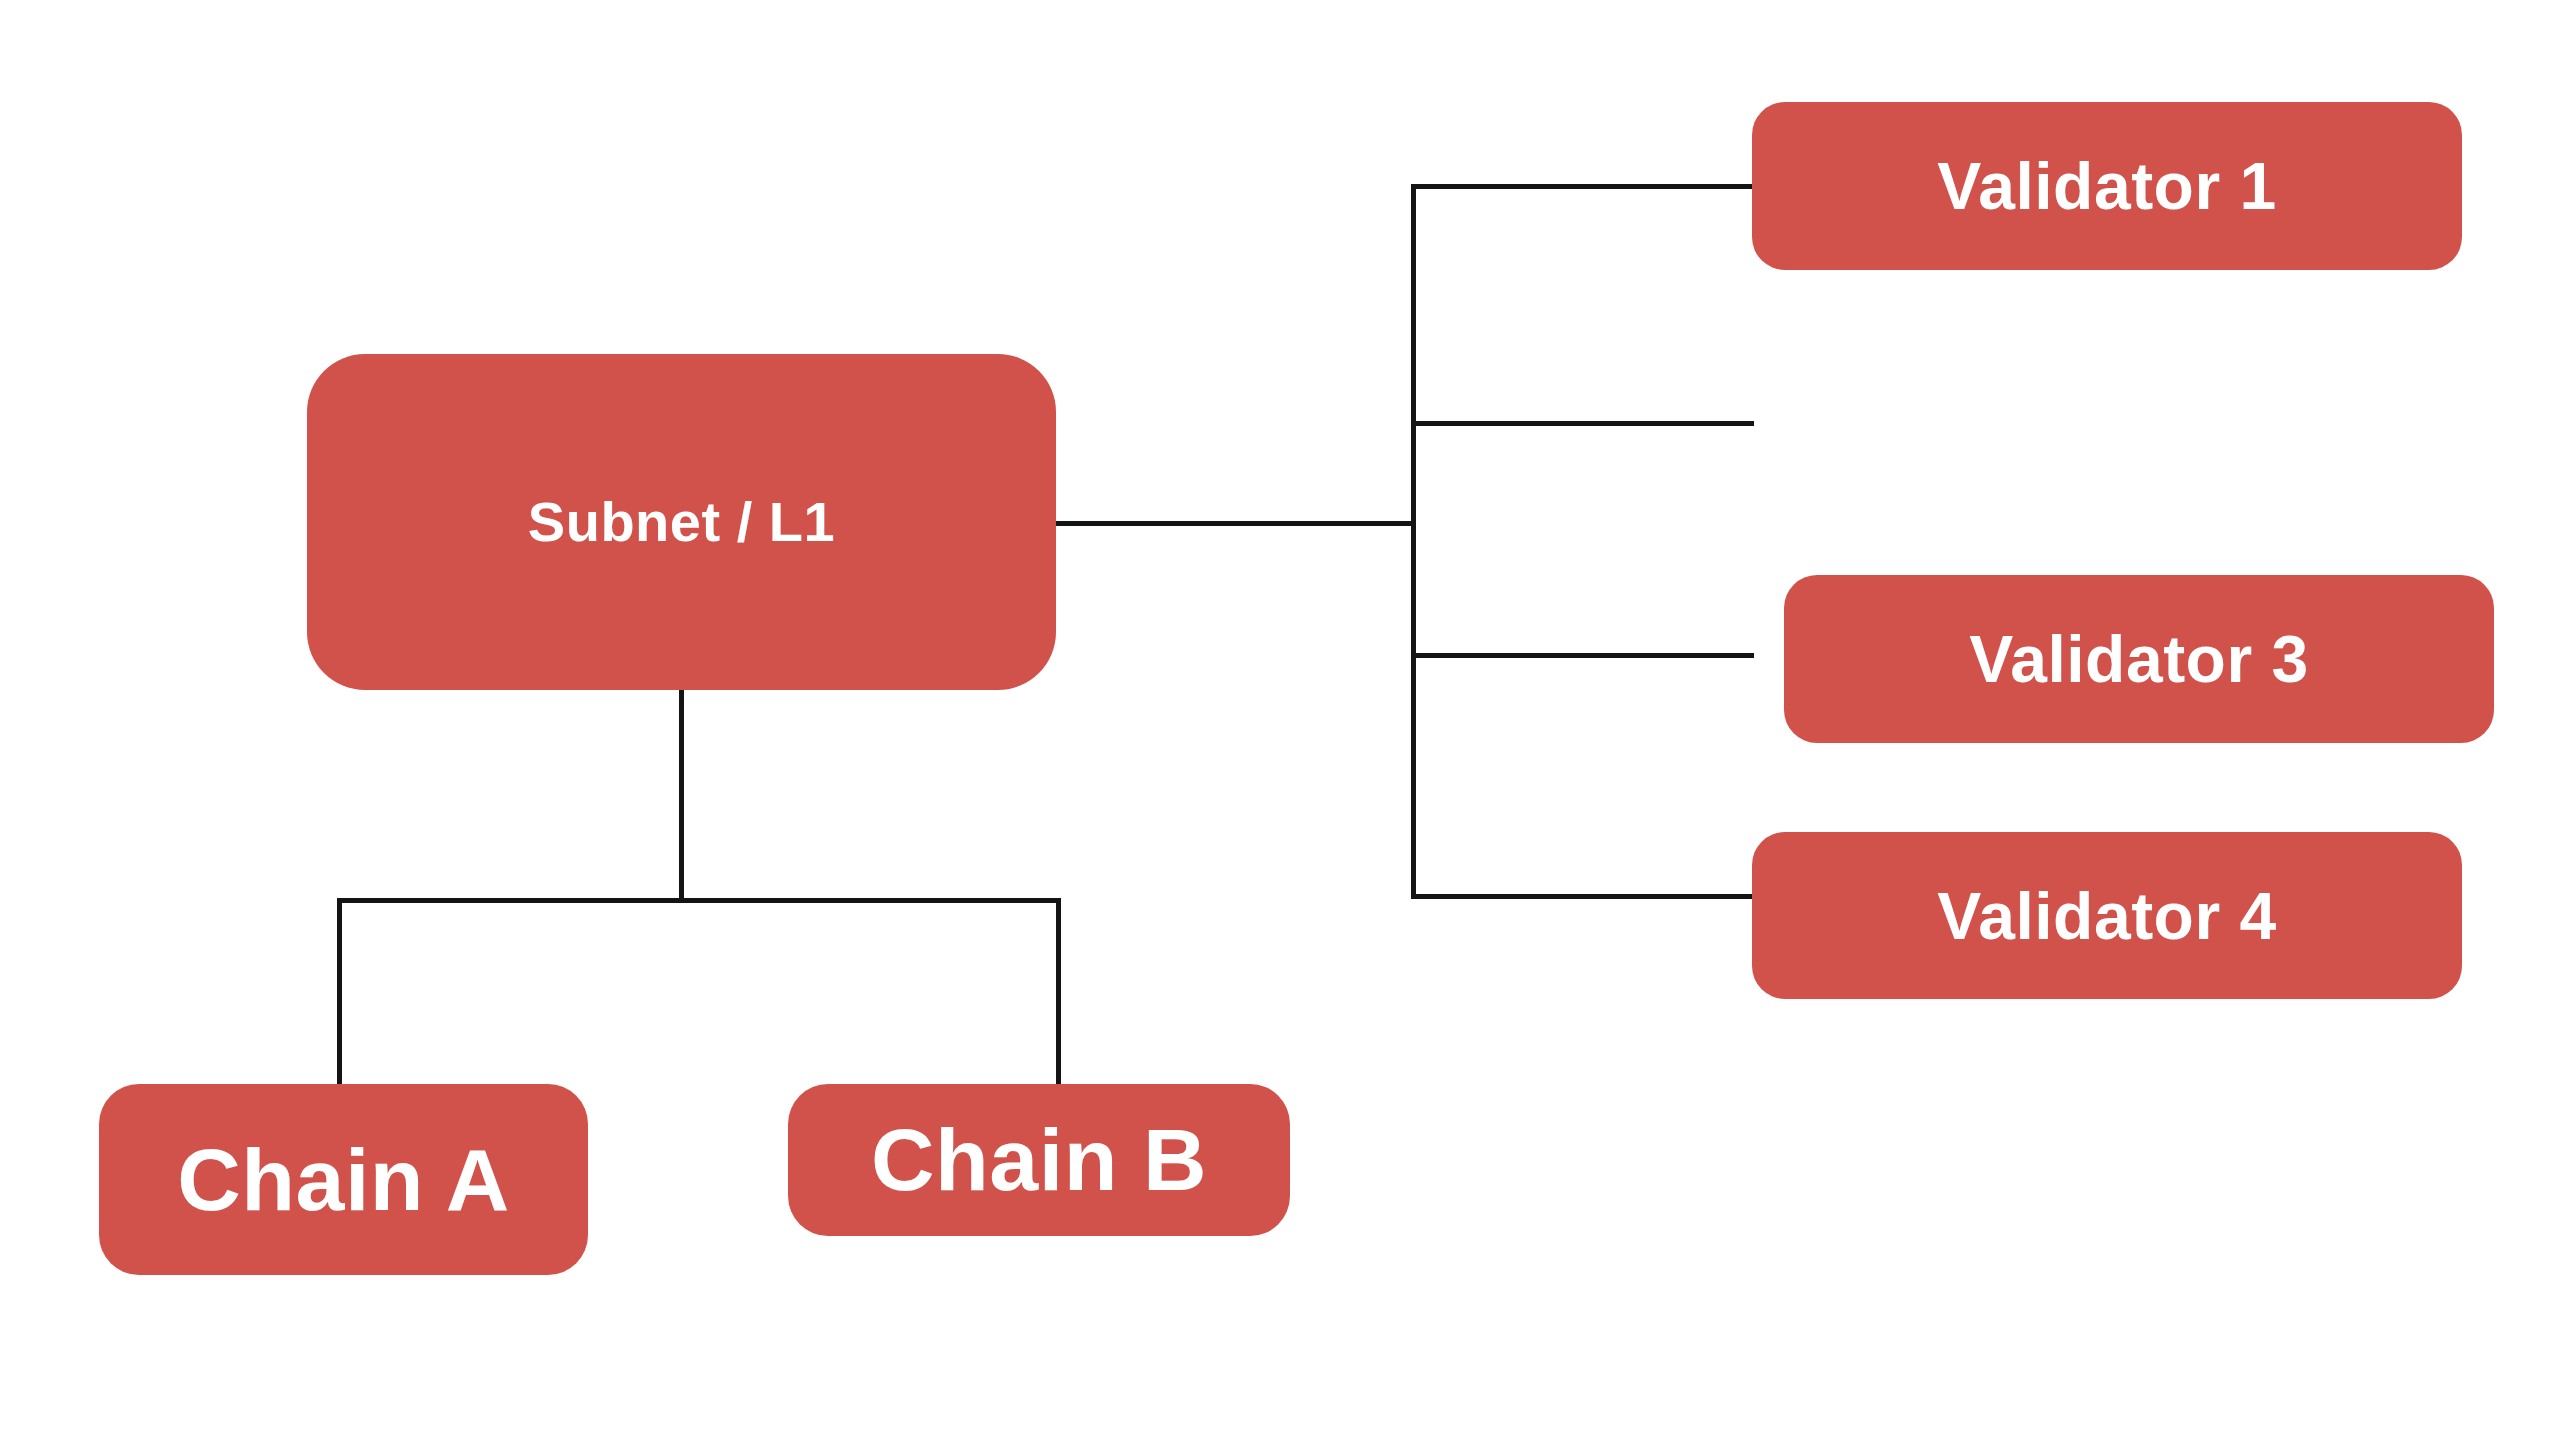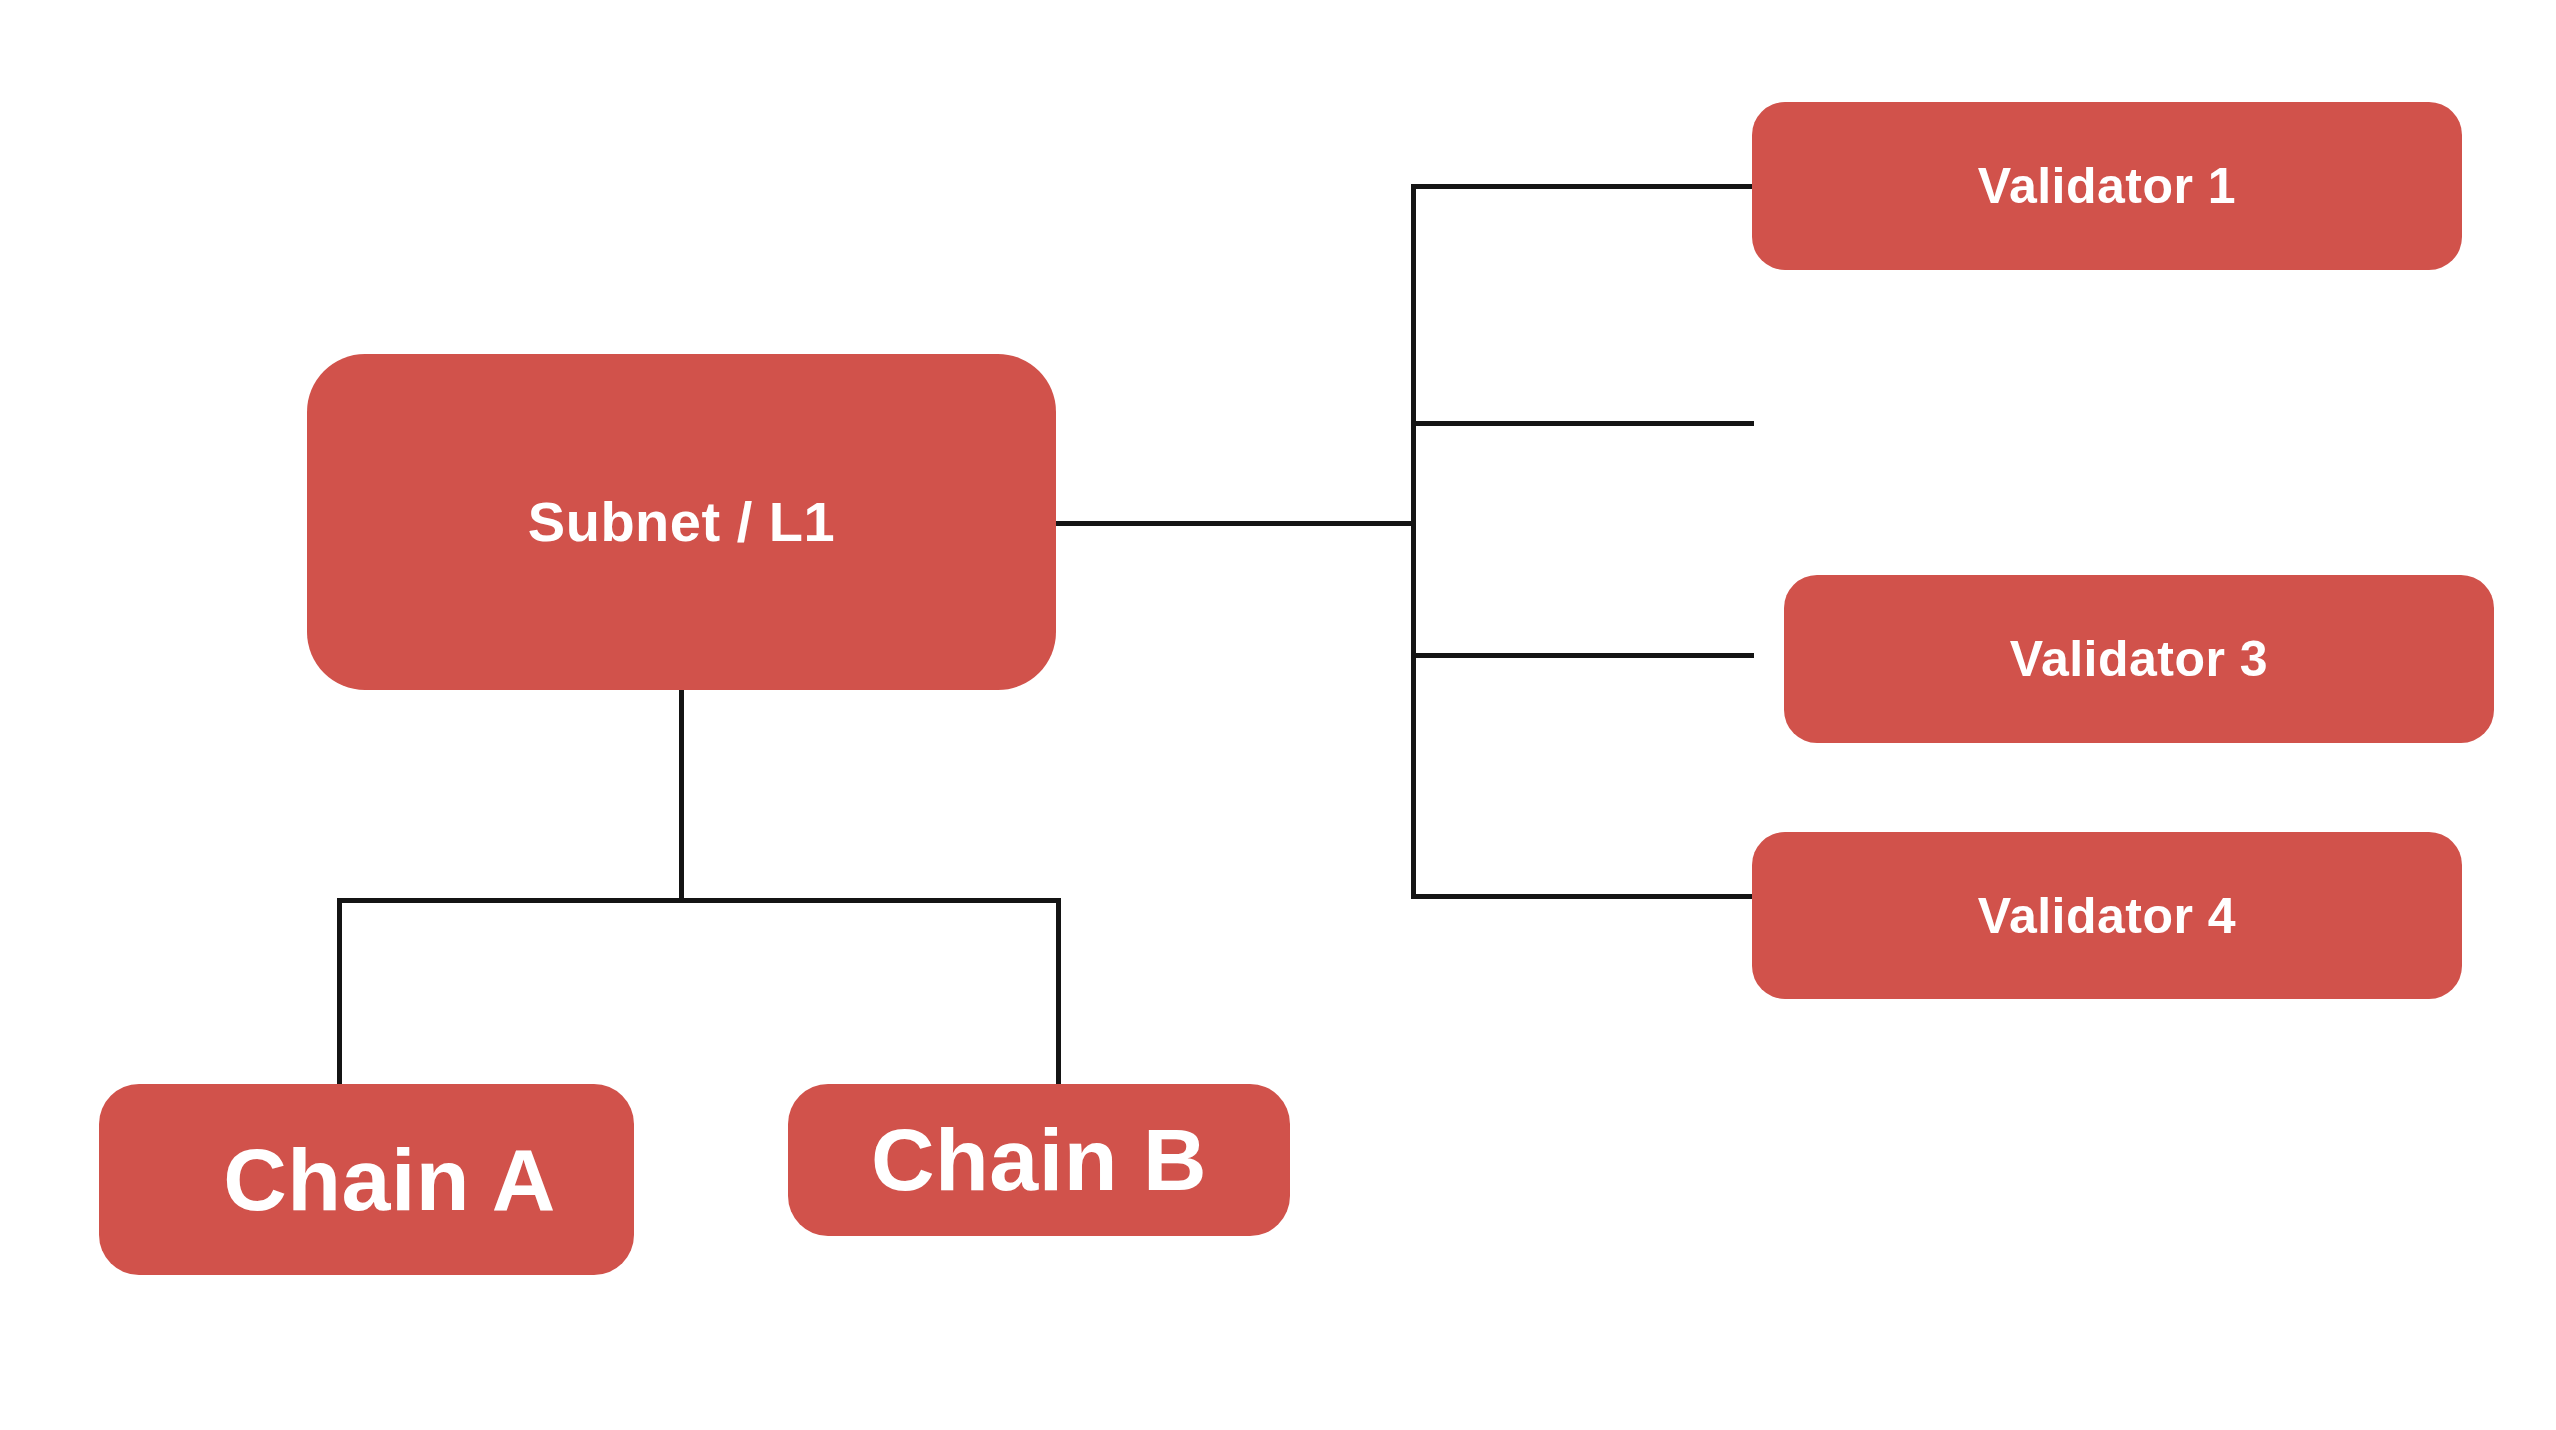--- a/index.html
+++ b/index.html
@@ -41,33 +41,33 @@
   .node.subnet {
     left: 307px; top: 354px;
     width: 749px; height: 336px;
     border-radius: 58px;
     font-size: 56px;
   }
   .node.validator {
     left: 1752px;
     width: 710px; height: 168px;
     border-radius: 33px;
-    font-size: 50px;
+    font-size: 66px;
   }
   .node.v1 { top: 102px; }
   .node.v2 { top: 341px; }
   .node.v3 { top: 575px; margin-left: 32px; }
   .node.v4 { top: 812px; height: 167px; margin-top: 20px; }
 
   .node.chain {
     top: 1084px;
     border-radius: 40px;
     font-size: 88px;
   }
-  .node.chain-a { left: 99px;  width: 489px; height: 191px; padding-left: 46px; }
+  .node.chain-a { left: 99px;  width: 489px; height: 191px; }
   .node.chain-b { left: 788px; width: 502px; height: 152px; }
 </style>
 </head>
 <body>
 
 <div class="canvas">
 
   <div class="edge h" style="left:1054px; top:521px; width:359px;"></div>
   <div class="edge v" style="left:1411px; top:184px; height:715px;"></div>
   <div class="edge h" style="left:1411px; top:184px; width:343px;"></div>

